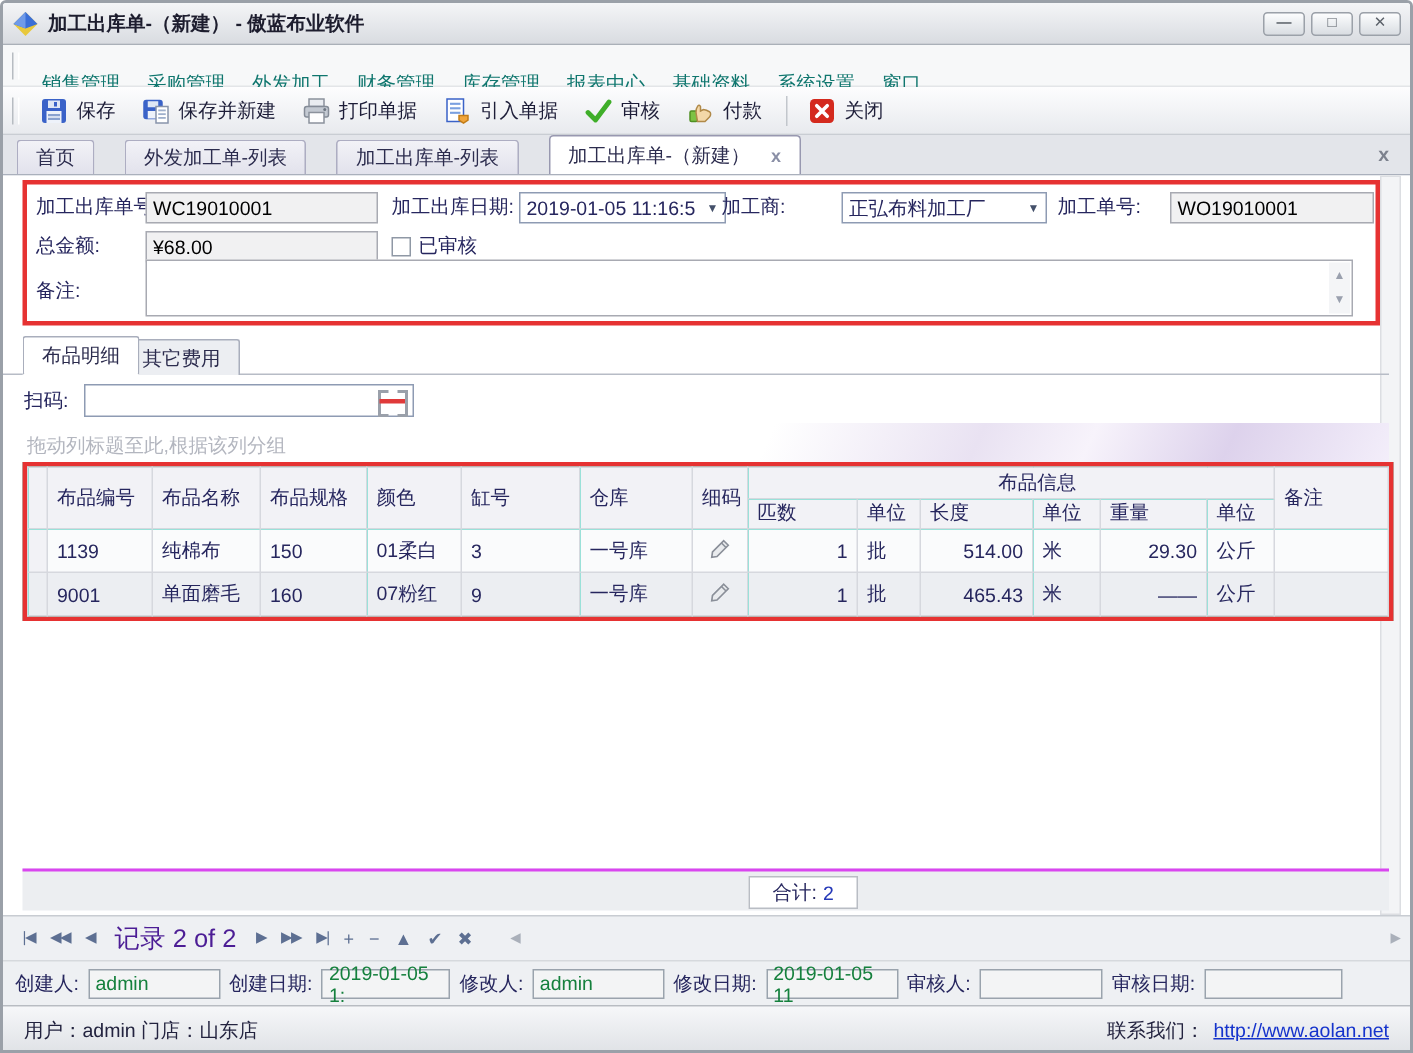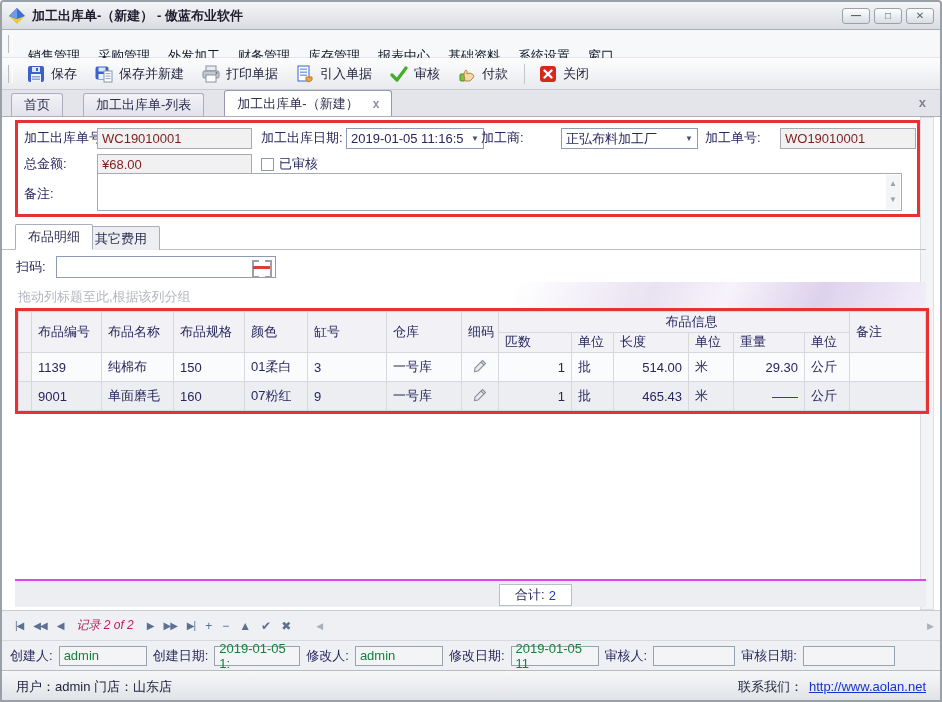--- a/index.html
+++ b/index.html
@@ -14,21 +14,21 @@
   .titlebar .title { font-weight:bold; color:#1d1d2e; margin-left:6px; }
   .winbtns { margin-left:auto; display:flex; gap:4px; }
   .winbtn { width:28px; height:16px; border:1px solid #9ba1a9; border-radius:3px;
     background:linear-gradient(#fcfdfe,#d9dde2); color:#5a6068; font-size:10px; font-weight:bold;
     display:flex; align-items:center; justify-content:center; line-height:1; cursor:default; }
 
   
   .menubar { position:absolute; top:28px; left:0; right:0; height:28px; background:#f7f8f9;
     border-bottom:1px solid #e3e5e8; display:flex; align-items:center; padding-left:4px; }
   .grip { width:5px; height:18px; border-left:1px solid #b7bcc2; border-right:1px solid #fff; margin:0 6px 0 2px; }
-  .menu-item { padding:4px 9px; color:#0f172a; cursor:default;margin-top:24px; }
+  .menu-item { padding:4px 9px; color:#0f766e; cursor:default;margin-top:24px; }
 
   
   .toolbar { position:absolute; top:56px; left:0; right:0; height:32px;
     background:linear-gradient(#fdfdfe,#e8eaee); border-bottom:1px solid #c9cdd3;
     display:flex; align-items:center; padding-left:4px; }
   .tbtn { display:flex; align-items:center; gap:6px; padding:3px 10px 3px 8px; border-radius:3px; cursor:default; color:#1d1d38; }
   .tsep { width:1px; height:20px; background:#c2c6cc; margin:0 6px; }
   .icon16 { width:18px; height:18px; display:inline-block; }
 
   
@@ -39,21 +39,21 @@
     border-radius:3px 3px 0 0; color:#2c2c4e; cursor:default; }
   .tab.active { background:#fff; height:26px; font-weight:normal; border-color:#9898b0; position:relative; z-index:2; }
   .tab .tab-close { margin-left:14px; color:#8a8fa6; font-weight:bold; font-size:12px; }
   .tabrow-close { margin-left:auto; margin-bottom:6px; margin-right:14px; color:#7d828e; font-weight:bold; font-size:13px; cursor:default; }
 
   
   .content { position:absolute; top:115px; left:0; right:0; height:493px; background:#fff; }
   .vscroll { position:absolute; top:0; right:6px; width:14px; height:493px; background:#f3f4f6; border:1px solid #dcdee2; }
 
   .label { color:#26265e; white-space:nowrap; }
-  .ro-input { background:#f1f1f2; border:1px solid #a8aab2; height:21px; display:flex; align-items:center; padding:0 4px; color:#7f1d1d; }
+  .ro-input { background:#f1f1f2; border:1px solid #a8aab2; height:21px; display:flex; align-items:center; padding:0 4px; color:#000000; }
   .combo { background:#fff; border:1px solid #8e9bb3; height:21px; display:flex; align-items:center; padding:0 4px; color:#26265e; }
   .combo .arrow { margin-left:auto; font-size:8px; color:#44506a; }
 
   .form-panel { position:absolute; top:3px; left:13px; width:905px; height:97px; border:3px solid #e63232; background:#fff; }
   .fp-abs { position:absolute; display:flex; align-items:center; }
 
   .checkbox { width:13px; height:13px; background:#fff; border:1px solid #8f98a5; display:inline-block; }
 
   .remarks-box { position:absolute; left:79px; top:50px; width:805px; height:38px; border:1px solid #a8aab2; background:#fff; }
   .spin { position:absolute; right:1px; width:14px; height:18px; color:#9aa0ae; font-size:8px; text-align:center; line-height:18px; background:#f4f5f7; }
@@ -93,21 +93,21 @@
   .footer-strip { position:absolute; top:462px; left:13px; right:14px; height:28px; background:#eceef1; border-top:2px solid #d946ef; }
   .total-box { position:absolute; left:484px; top:3px; width:73px; height:22px; background:#fff; border:1px solid #b9bdc4;
     display:flex; align-items:center; justify-content:center; gap:4px; }
   .total-box .tv { color:#2538b8; }
 
   
   .navrow { position:absolute; top:608px; left:0; right:0; height:30px; background:#eef0f3; border-top:1px solid #c8ccd2;
     display:flex; align-items:center; padding-left:8px; color:#5d6f92; }
   .navbtn { font-size:10px; padding:0 5px; color:#5d6f92; letter-spacing:-1px; cursor:default; }
   .navbtn.sym { font-size:12px; letter-spacing:0; }
-  .nav-label { color:#be185d; font-size:12px; margin:0 8px; letter-spacing:0;font-style:italic; }
+  .nav-label { color:#4c1d95; font-size:17px; margin:0 8px; letter-spacing:0; }
   .nav-hscroll { margin-left:14px; flex:1; height:16px; display:flex; align-items:center; justify-content:space-between;
     color:#aab0ba; font-size:9px; padding:0 6px; }
 
   
   .auditrow { position:absolute; top:638px; left:0; right:0; height:30px; background:#eef0f3; border-top:1px solid #d6d9dd;
     display:flex; align-items:center; padding-left:8px; gap:6px; }
   .a-input { background:#f3f4f5; border:1px solid #9aa3ad; height:20px; display:flex; align-items:center; padding:0 4px; color:#15803d; }
 
   
   .statusbar { position:absolute; top:668px; left:0; right:0; height:32px;
@@ -235,20 +235,23 @@
             <path d="M5.5 5.5 L12.5 12.5 M12.5 5.5 L5.5 12.5" stroke="#fff" stroke-width="2.4" stroke-linecap="round"></path>
           </svg>
       </span>
       <span>关闭</span>
     </span>
   </div>
 
   <div class="tabrow">
     <span class="tab">
         <span>首页</span>
+      </span>
+    <span class="tab">
+        <span>外发加工单-列表</span>
       </span>
     <span class="tab">
         <span>加工出库单-列表</span>
       </span>
     <span class="tab active">
       <span>加工出库单-（新建）</span>
       <span class="tab-close">x</span>
     </span>
     <span class="tabrow-close">x</span>
   </div>

